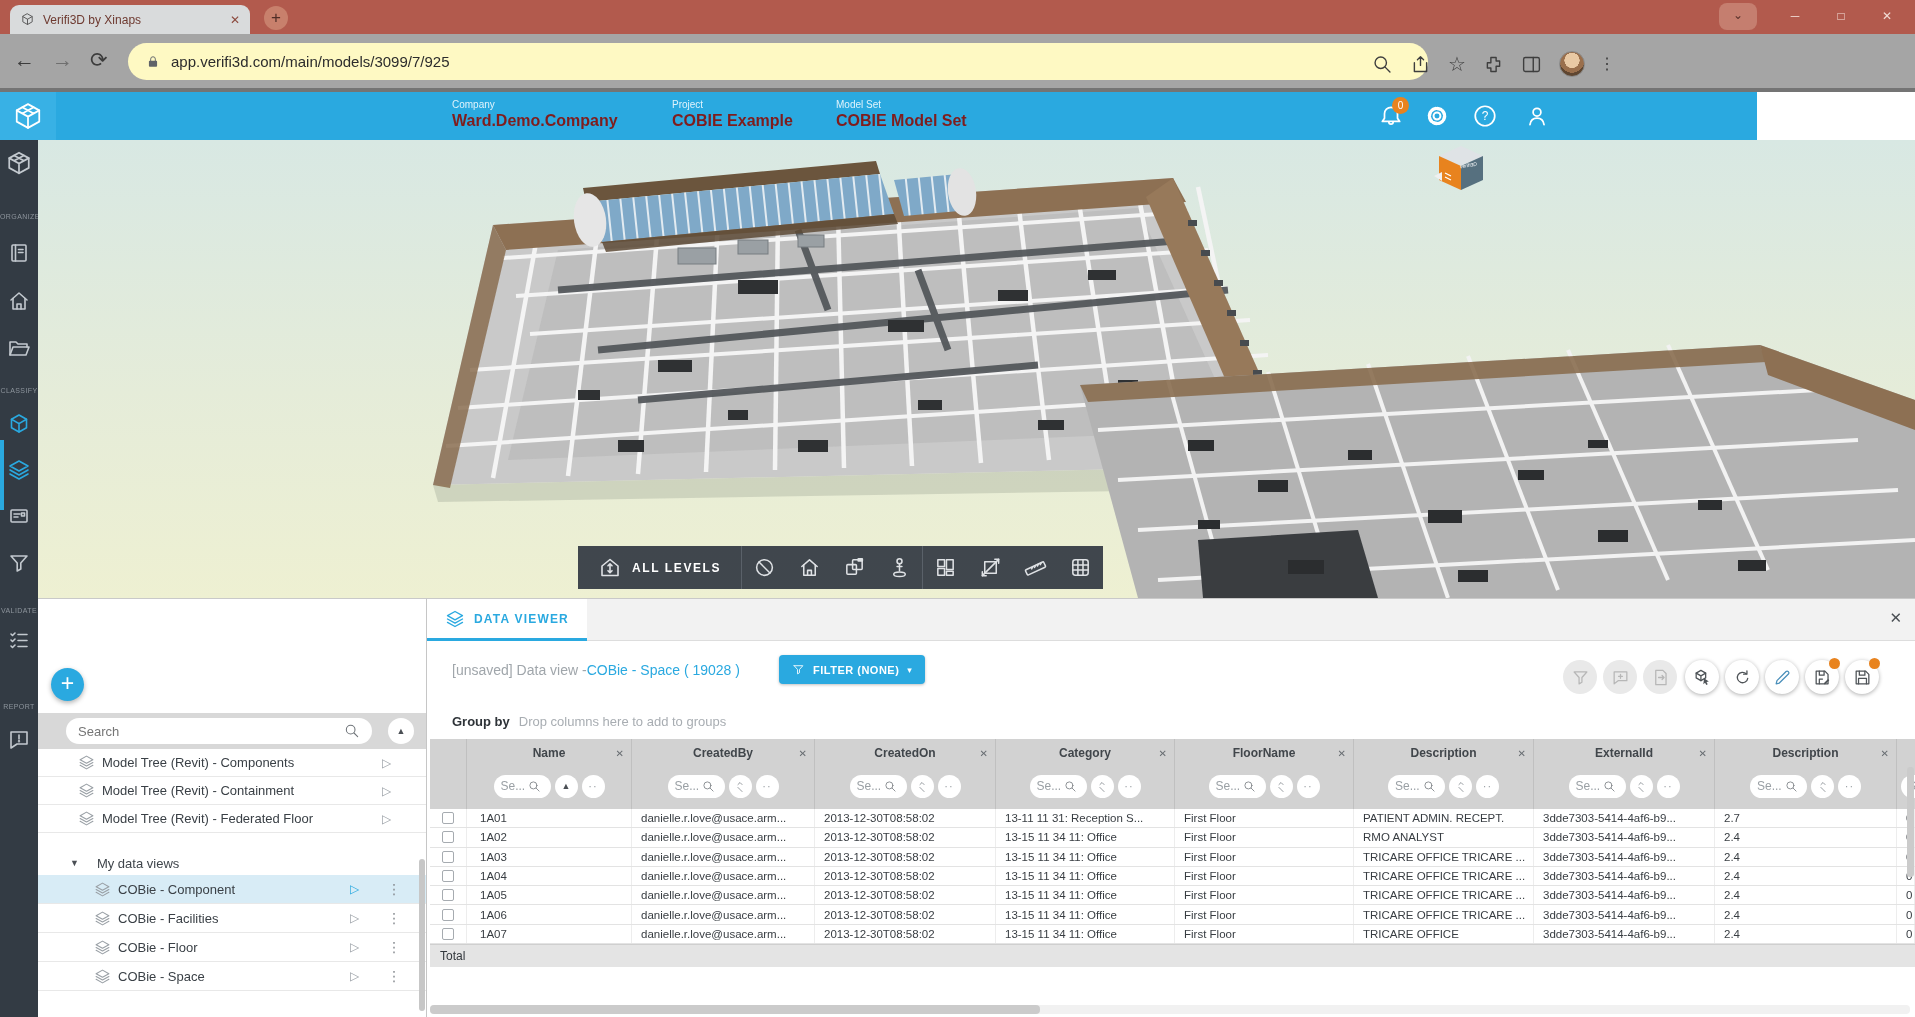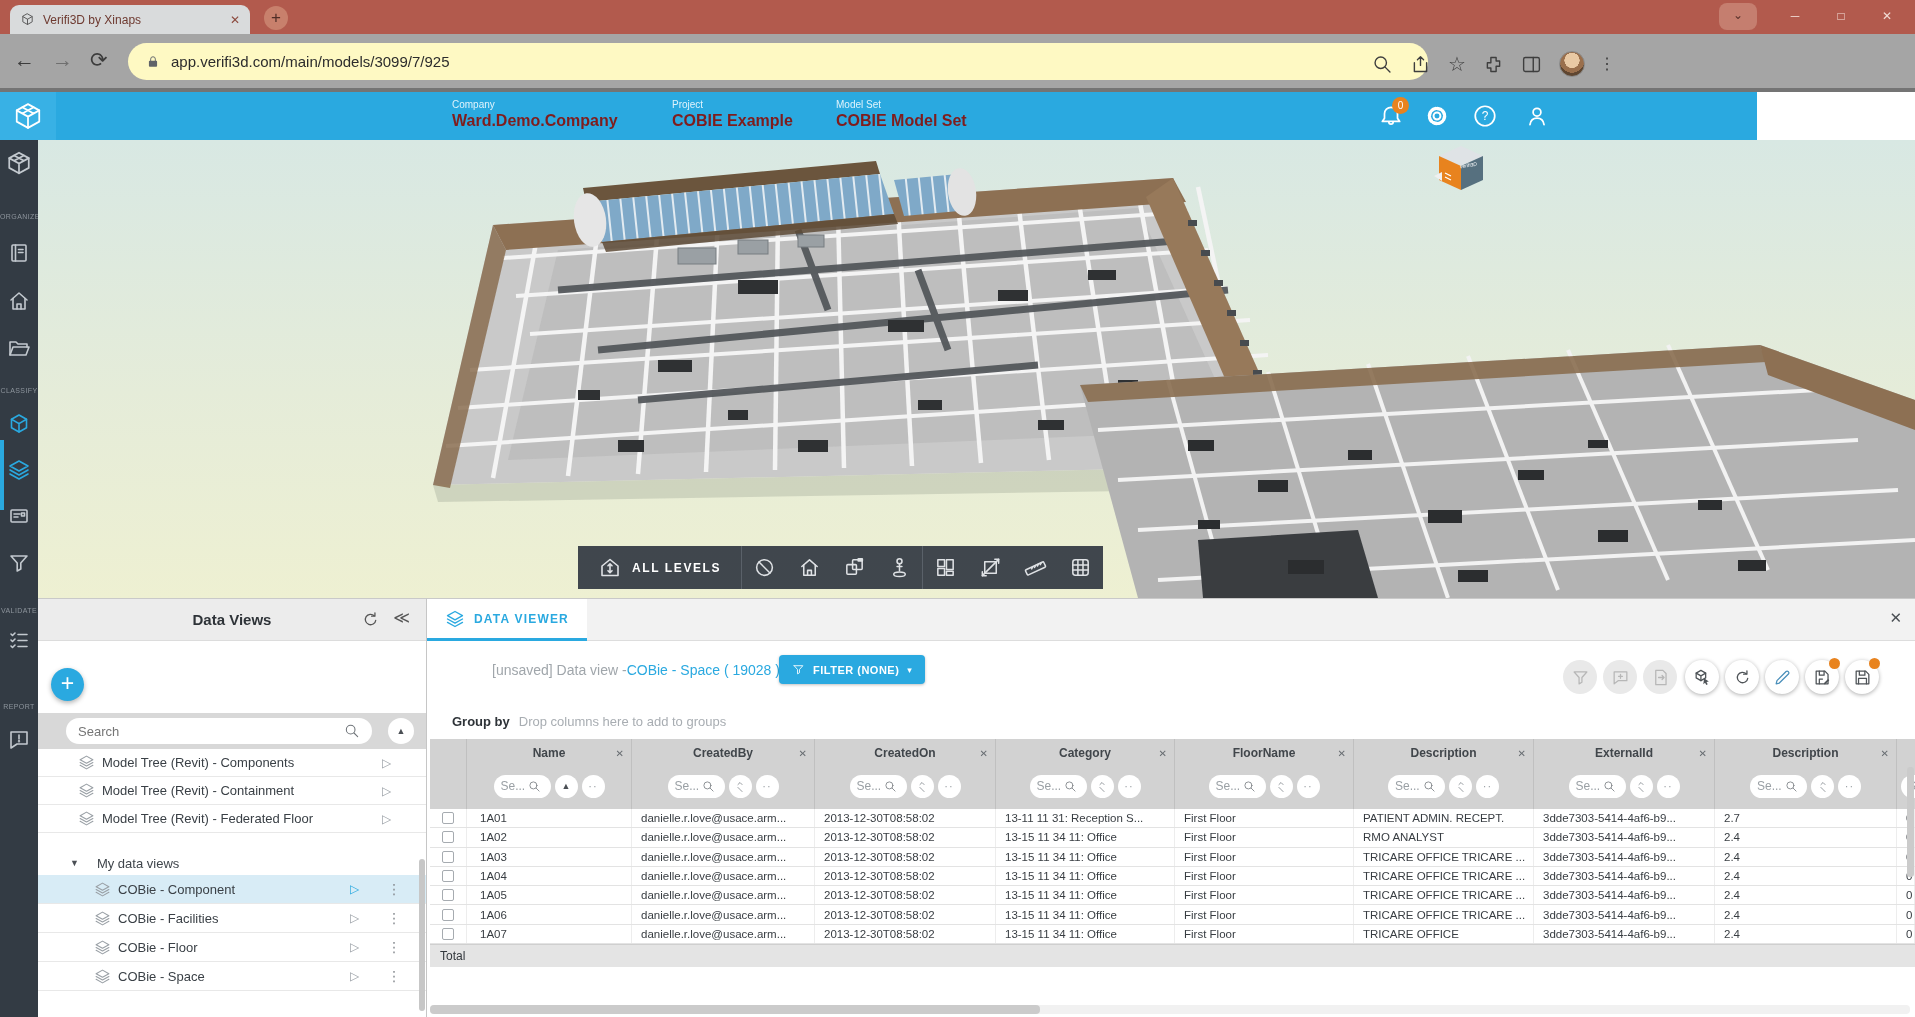--- a/index.html
+++ b/index.html
@@ -78,21 +78,21 @@
   .t-play.selp{color:#2aa9e0;}
   .t-kebab{position:absolute;left:349px;font-size:14px;color:#878c91;}
   #treescroll{position:absolute;right:1px;top:260px;width:6px;height:152px;border-radius:3px;background:#c7c7c7;}
   
   #dataviewer{position:absolute;left:427px;top:598px;width:1488px;height:419px;background:#fff;border-top:1px solid #c9c9c9;overflow:hidden;}
   #tabrow{position:absolute;left:0;top:0;width:100%;height:42px;background:#f2f2f2;border-bottom:1px solid #ddd;}
   #tab-dataviewer{position:absolute;left:0;top:0;width:160px;height:42px;background:#fff;border-bottom:3px solid #2aa9e0;display:flex;align-items:center;justify-content:center;gap:9px;}
   #tab-dataviewer svg{width:20px;height:20px;color:#2aa9e0;}
   #tabdvlabel{font-size:12px;font-weight:bold;letter-spacing:1.2px;color:#2aa9e0;}
   #dvwclose{position:absolute;right:13px;top:10px;font-size:15px;color:#4a4f54;}
-  #unsaved{position:absolute;left:25px;top:63px;font-size:14px;color:#a0a6ab;margin-left:40px;}
+  #unsaved{position:absolute;left:25px;top:63px;font-size:14px;color:#a0a6ab;}
   #viewname{color:#2aa9e0;}
   #filterbtn{position:absolute;left:352px;top:56px;height:29px;background:#2aa9e0;border-radius:4px;color:#fff;display:flex;align-items:center;gap:8px;padding:0 13px;box-shadow:0 1px 3px rgba(0,0,0,.25);}
   #filterbtn svg{width:13px;height:13px;}
   #filterlabel{font-size:11px;font-weight:bold;letter-spacing:.5px;}
   #filtercaret{font-size:9px;}
   .cbtn{position:absolute;top:61px;width:34px;height:34px;border-radius:50%;background:#fff;box-shadow:0 1px 4px rgba(0,0,0,.32);display:flex;align-items:center;justify-content:center;color:#4e5357;}
   .cbtn svg{width:19px;height:19px;}
   .cbtn.disabled{background:#e9e9e9;box-shadow:none;color:#b7b7b7;}
   .cbtn .dot{position:absolute;right:-1px;top:-2px;width:11px;height:11px;border-radius:50%;background:#e8831e;}
   #groupbyrow{position:absolute;left:0;top:104px;width:100%;height:36px;display:flex;align-items:center;padding-left:25px;gap:9px;}
@@ -479,27 +479,20 @@
     <polygon points="29,6 51,16 29,26 7,16" fill="#dfe3e6"></polygon>
     <polygon points="7,16 29,26 29,50 7,40" fill="#e8831e"></polygon>
     <polygon points="29,26 51,16 51,40 29,50" fill="#56707f"></polygon>
     <polygon points="2,36 10,32 10,41" fill="#f0f0f0"></polygon>
     <path d="M13 33l6 3M13 37l6 3" stroke="#fff" stroke-width="1.2"></path>
   </svg>
   <span id="gizmolabel">verifi3D</span>
 </div>
 
 <div id="dataviews">
-  <div id="dvhead">
-    <div id="dvtitle">Data Views</div>
-    <svg id="dvrefresh" class="ic" viewBox="0 0 24 24">
-        <use href="#sym-refresh"></use>
-      </svg>
-    <span id="dvcollapse">≪</span>
-  </div>
   <div id="dvfab">+</div>
   <div id="dvsearchband">
     <div id="dvsearchpill">
       <input placeholder="Search" style="">
       <svg class="ic" viewBox="0 0 24 24">
           <use href="#sym-search"></use>
         </svg>
     </div>
     <div id="dvsortbtn">▲</div>
   </div>

